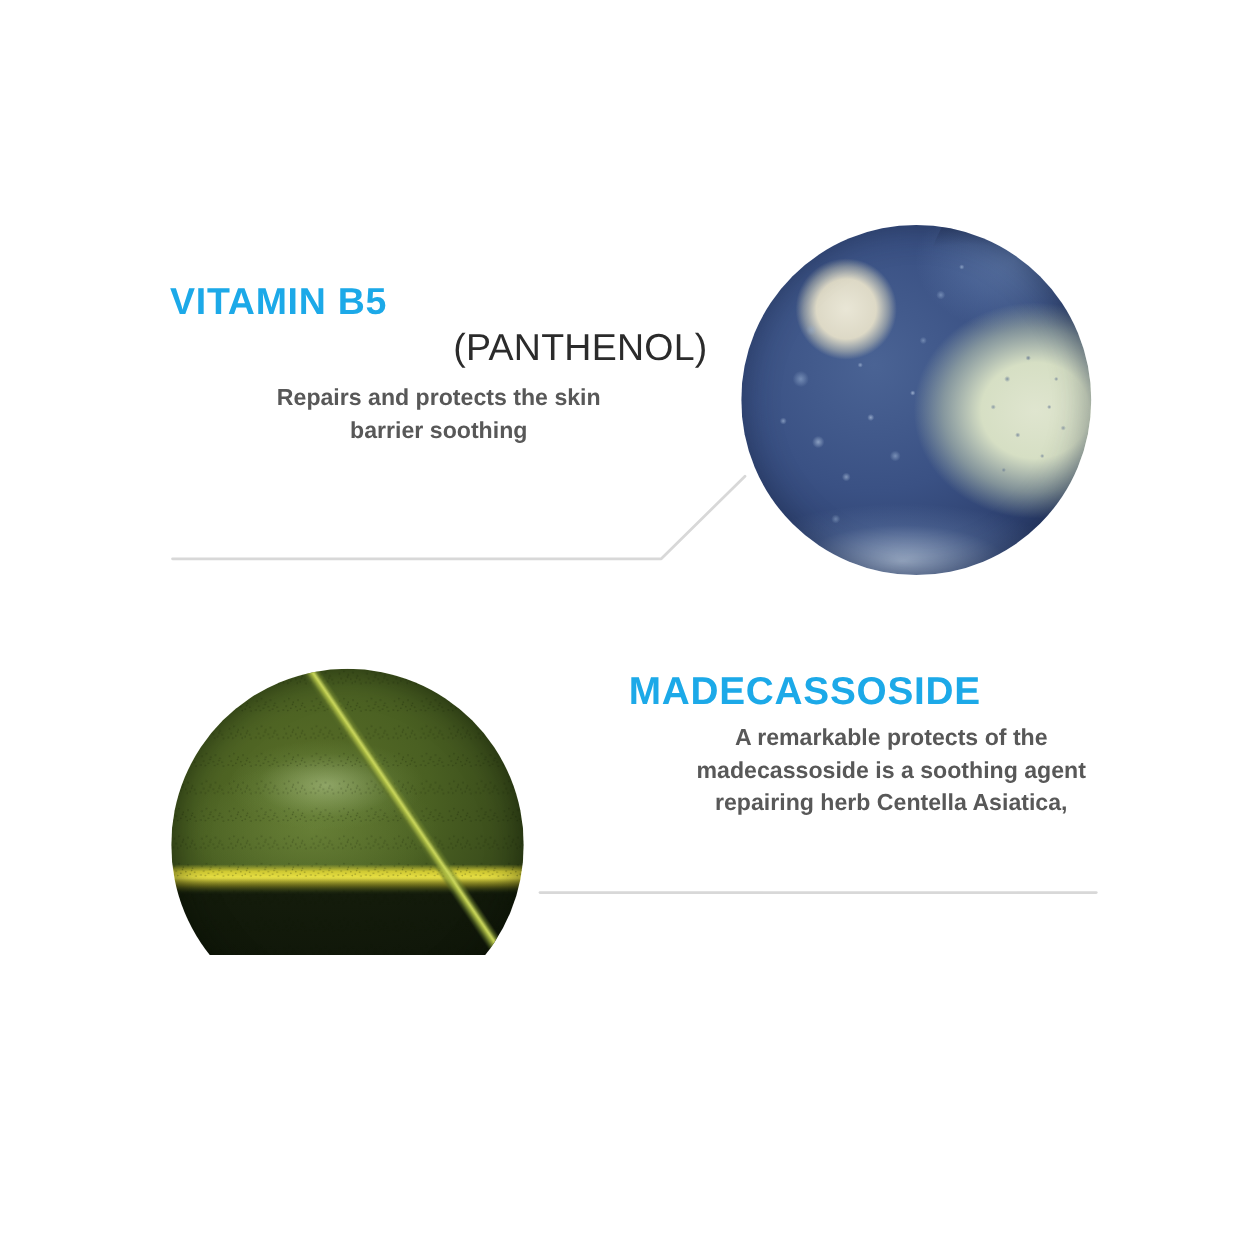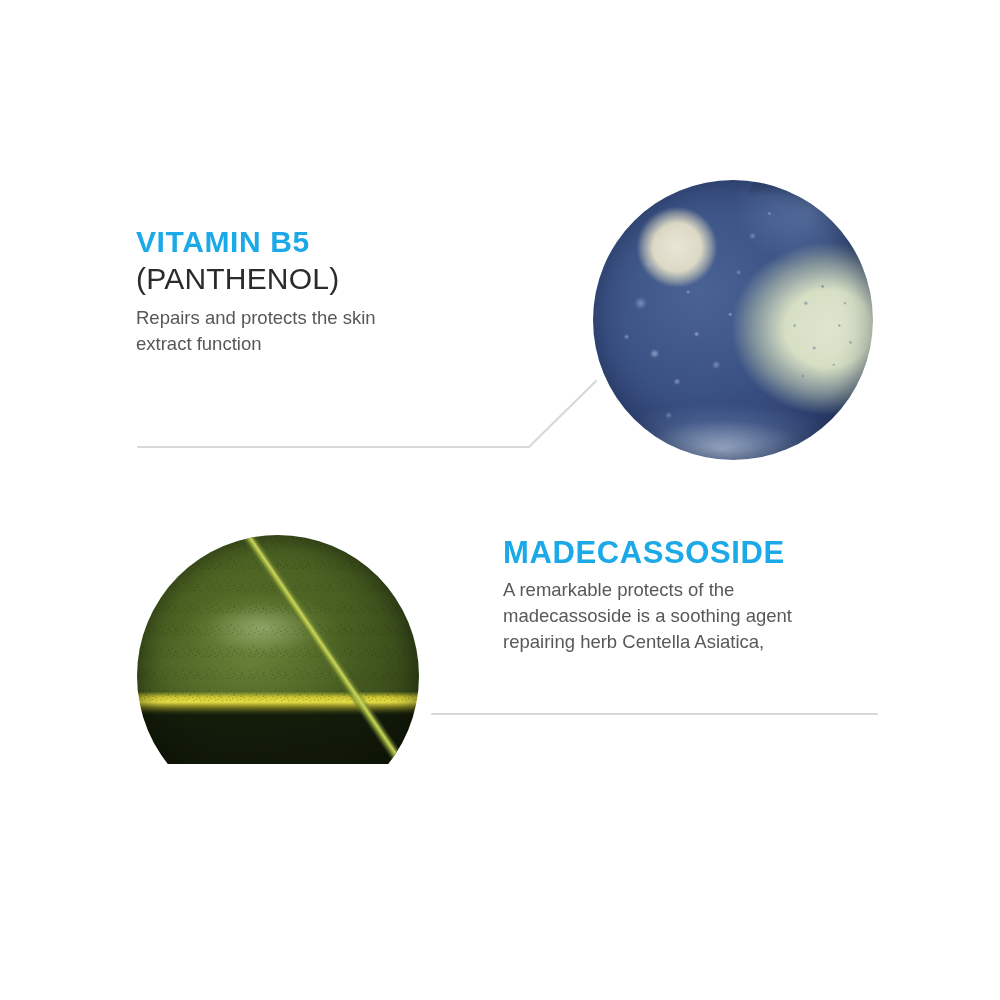--- a/index.html
+++ b/index.html
@@ -33,28 +33,29 @@
     white-space: nowrap;
   }
   .headline {
     font-size: 30px;
     font-weight: 400;
     letter-spacing: 0.2px;
     line-height: 1.12;
     color: #2b2b2b;
     margin: 0 0 10px 0;
   }
-  .headline .ln { display: block; white-space: nowrap; }
+  .headline .ln { display: block; white-space: nowrap; text-align: right; }
 
   .body-copy {
     font-size: 18.5px;
-    font-weight: 400;
+    font-weight: 700;
     line-height: 1.42;
     color: #585858;
     margin: 0;
+    text-align: center;
   }
   .body-copy .ln { display: block; white-space: nowrap; }
 
   .kicker.big {
     font-size: 31px;
     margin-bottom: 7px;
   }
 
   
   #block-b5 { left: 136px; top: 226px; width: 430px; }
@@ -222,21 +223,21 @@
     <div class="midrib"></div>
   </div>
 
   <div class="block" id="block-b5">
     <p class="kicker">VITAMIN B5</p>
     <p class="headline">
       <span class="ln">(PANTHENOL)</span>
     </p>
     <p class="body-copy">
       <span class="ln">Repairs and protects the skin</span>
-      <span class="ln">extract function</span>
+      <span class="ln">barrier soothing</span>
     </p>
   </div>
 
   <div class="block" id="block-mad">
     <p class="kicker big">MADECASSOSIDE</p>
     <p class="body-copy">
       <span class="ln">A remarkable protects of the</span>
       <span class="ln">madecassoside is a soothing agent</span>
       <span class="ln">repairing herb Centella Asiatica,</span>
     </p>

